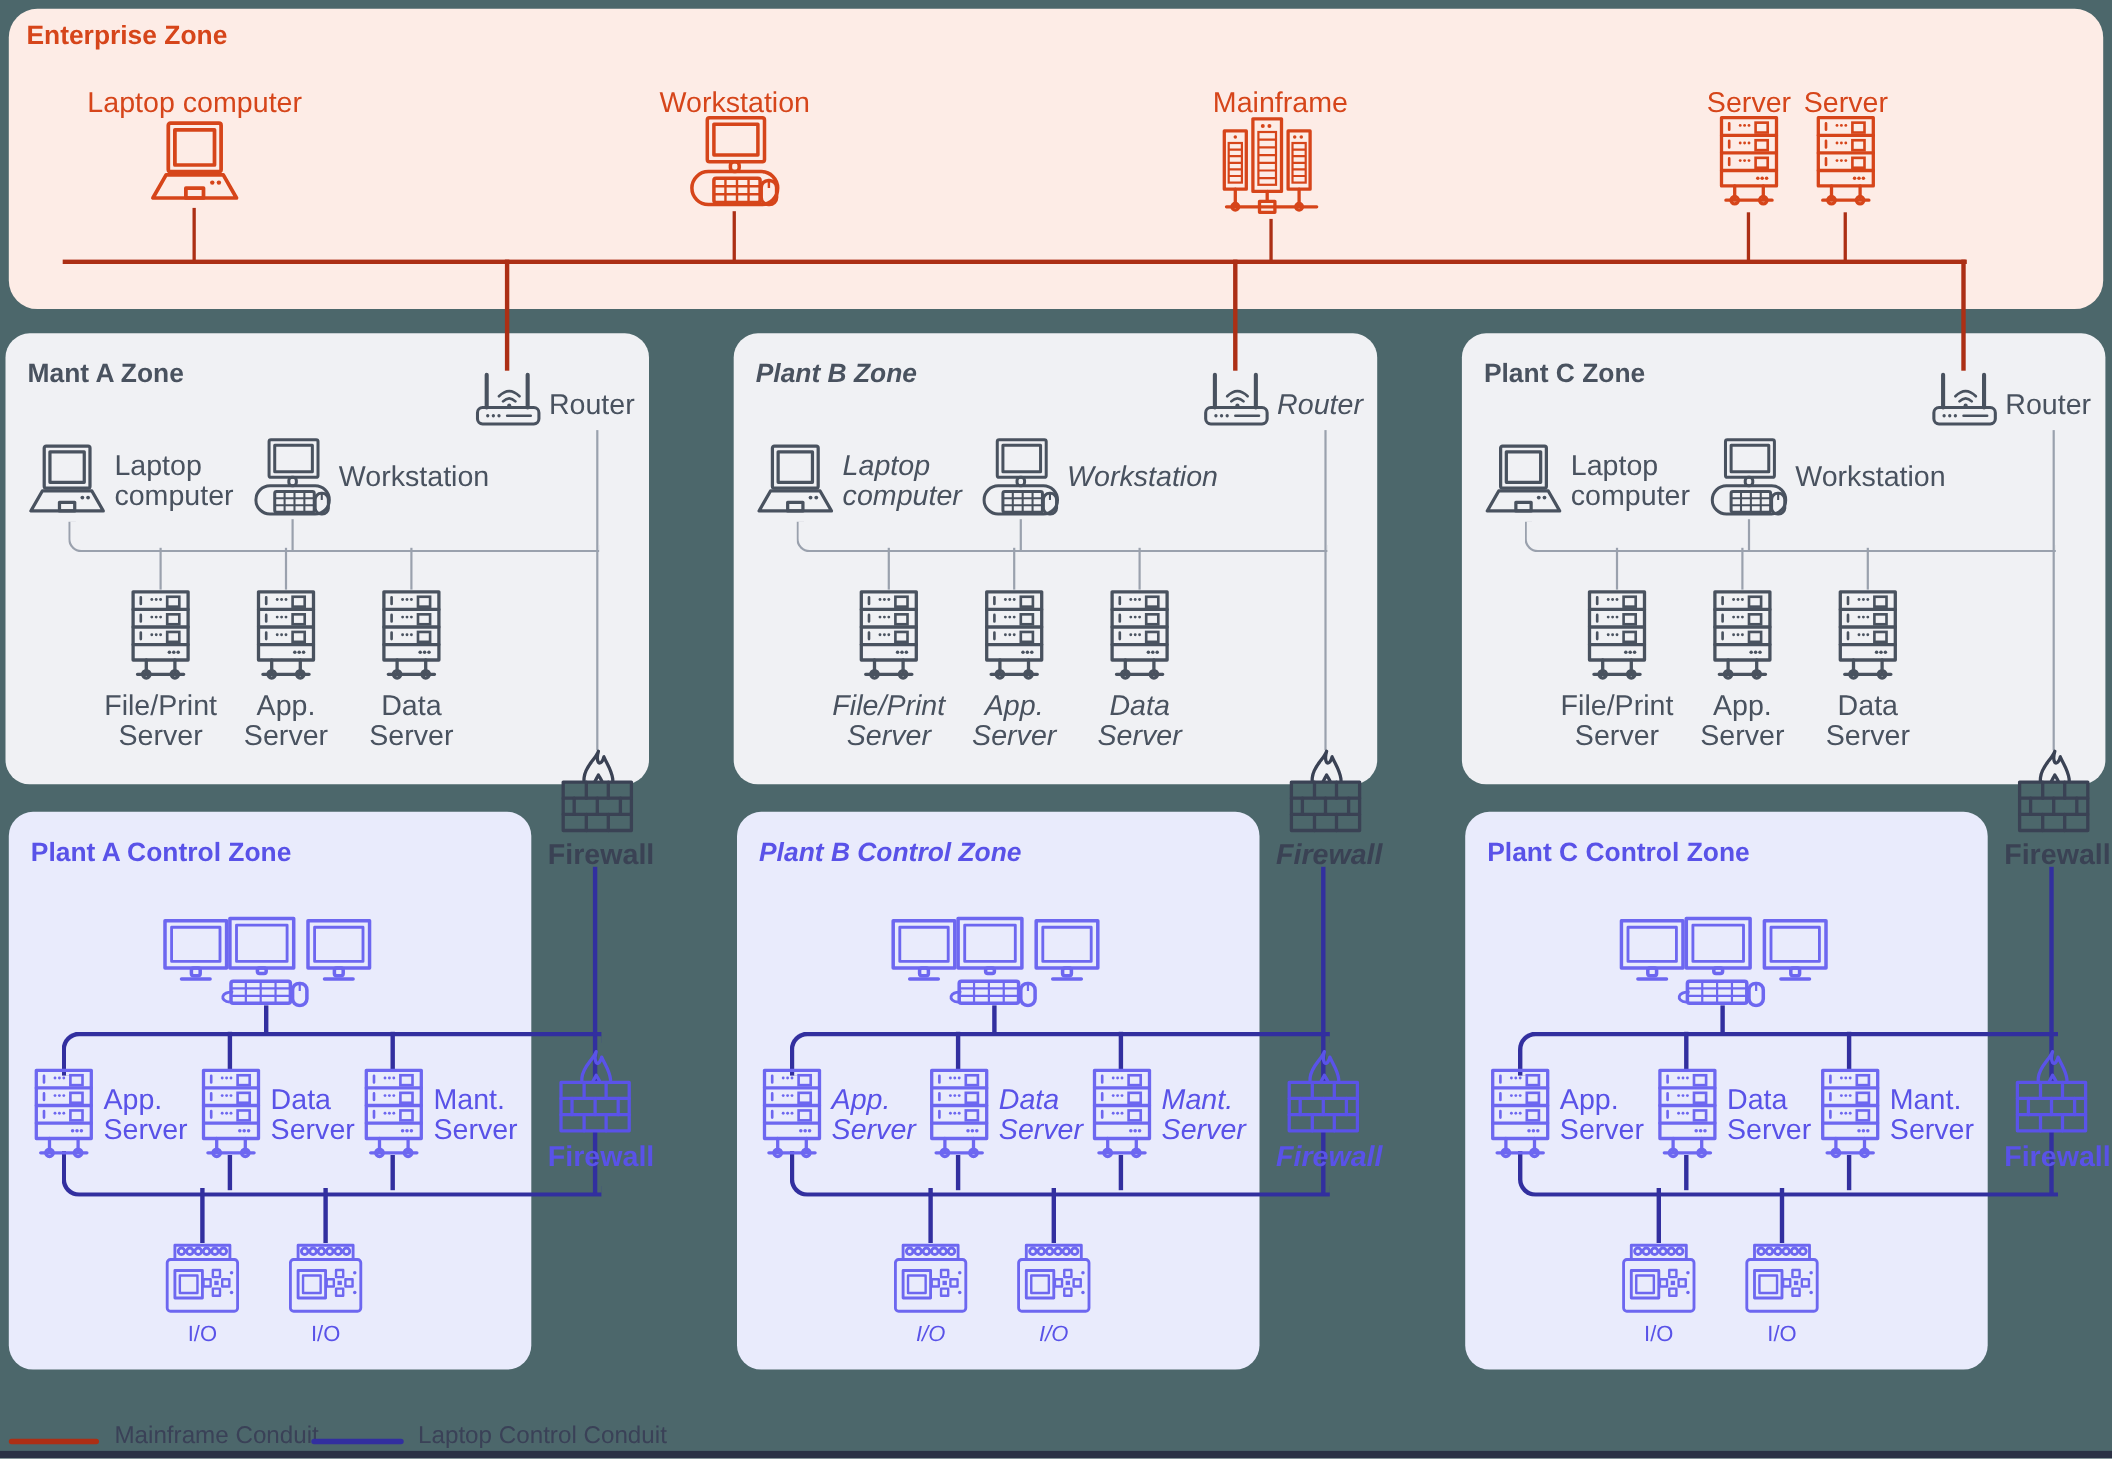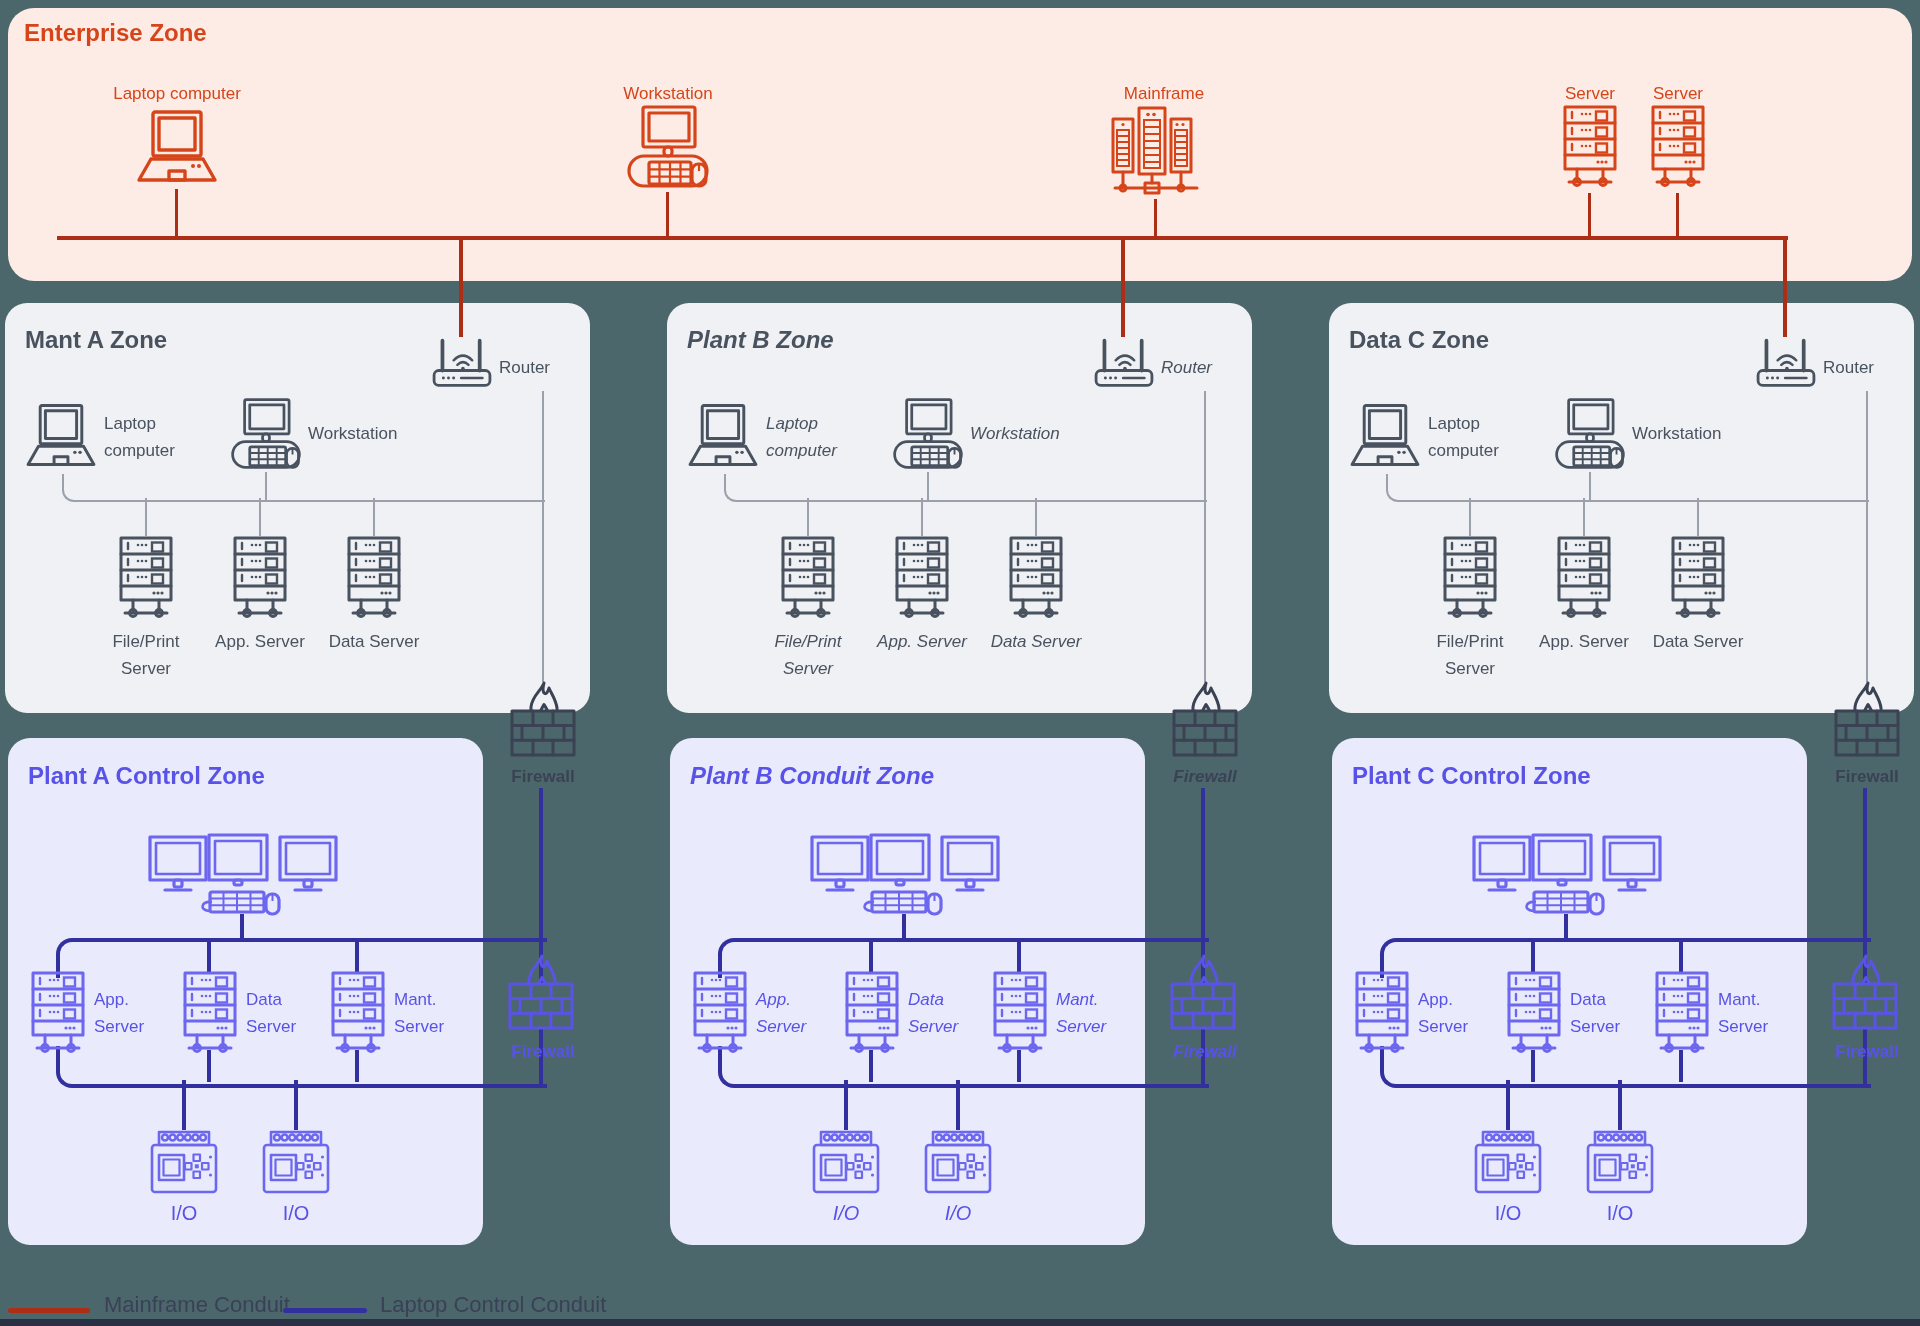--- a/index.html
+++ b/index.html
@@ -2,21 +2,21 @@
 <html style="--c-page_bg: #4c676b; --c-bottom_bar: #2b3145; --c-enterprise_bg: #fdece6; --c-enterprise_accent: #d6451a; --c-enterprise_line: #ac2f15; --c-plant_bg: #f0f1f4; --c-plant_ink: #49525f; --c-plant_line: #9aa1ad; --c-control_bg: #e9ebfc; --c-control_accent: #5952e8; --c-control_icon: #6d67f0; --c-conduit: #322f9f; --c-firewall_dark: #3a4254; --c-firewall_blue: #5a53e8; --c-legend_text: #3a4157;"><head>
 <meta charset="utf-8">
 <style>
   html,body{margin:0;padding:0;}
   .canvas{
     position:relative;width:1920px;height:1326px;overflow:hidden;
     background:var(--c-page_bg,#4c676b);
     font-family:"Liberation Sans",sans-serif;
   }
   .abs{position:absolute;}
-  .lbl{position:absolute;font-size:17px;line-height:27px;}
+  .lbl{position:absolute;font-size:26px;line-height:27px;}
   .ctr{text-align:center;}
   .nowrap{white-space:nowrap;}
   .ztitle{position:absolute;font-size:24px;font-weight:bold;white-space:nowrap;}
 
   
   .ez-box{left:8px;top:8px;width:1904px;height:273px;border-radius:26px;background:var(--c-enterprise_bg);}
   .ez-title{left:24px;top:19px;color:var(--c-enterprise_accent);}
   .ez-lbl{top:80px;width:240px;color:var(--c-enterprise_accent);}
   .ez-lbl-laptop{left:57px;} .ez-lbl-ws{left:548px;} .ez-lbl-mf{left:1044px;}
   .ez-lbl-s1{left:1470px;} .ez-lbl-s2{left:1558px;}
@@ -413,21 +413,21 @@
     <div class="lbl ctr pz-slabel pz-slabel-1">File/Print Server</div>
     <div class="lbl ctr pz-slabel pz-slabel-2">App. Server</div>
     <div class="lbl ctr pz-slabel pz-slabel-3">Data Server</div>
 
     <svg class="abs icon fw1-icon" width="70" height="78" style="--wallfill:var(--c-page_bg)">
         <use href="#i-firewall"></use>
       </svg>
     <div class="lbl ctr fw1-label">Firewall</div>
 
     <div class="abs cz-box"></div>
-    <div class="ztitle cz-title">Plant B Conduit Zone</div>
+    <div class="ztitle cz-title">Plant B Control Zone</div>
     <div class="abs cz-conduit"></div>
     <svg class="abs icon cz-hmi" width="190" height="86">
         <use href="#i-hmi"></use>
       </svg>
     <div class="abs cz-hmi-stub"></div>
     <div class="abs cz-topbus"></div>
     <div class="abs cz-tstub cz-tstub-1"></div>
     <div class="abs cz-tstub cz-tstub-2"></div>
     <div class="abs cz-botbus"></div>
     <div class="abs cz-ustub cz-ustub-1"></div>
@@ -456,21 +456,21 @@
     <div class="lbl ctr cz-iolabel cz-iolabel-2">I/O</div>
     <svg class="abs icon fw2-icon" width="70" height="78" style="--wallfill:var(--c-page_bg)">
         <use href="#i-firewall"></use>
       </svg>
     <div class="lbl ctr fw2-label">Firewall</div>
   </div>
 
   <div class="plant" id="plant-c">
     <div class="abs pz-box"></div>
     <div class="abs pz-drop"></div>
-    <div class="ztitle pz-title">Data C Zone</div>
+    <div class="ztitle pz-title">Plant C Zone</div>
     <svg class="abs icon pz-router-icon" width="60" height="54">
         <use href="#i-router"></use>
       </svg>
     <div class="lbl nowrap pz-router-label">Router</div>
     <svg class="abs icon pz-laptop-icon" width="78" height="73">
         <use href="#i-laptop"></use>
       </svg>
     <div class="lbl pz-laptop-label">Laptop computer</div>
     <svg class="abs icon pz-ws-icon" width="72" height="77">
         <use href="#i-workstation"></use>

